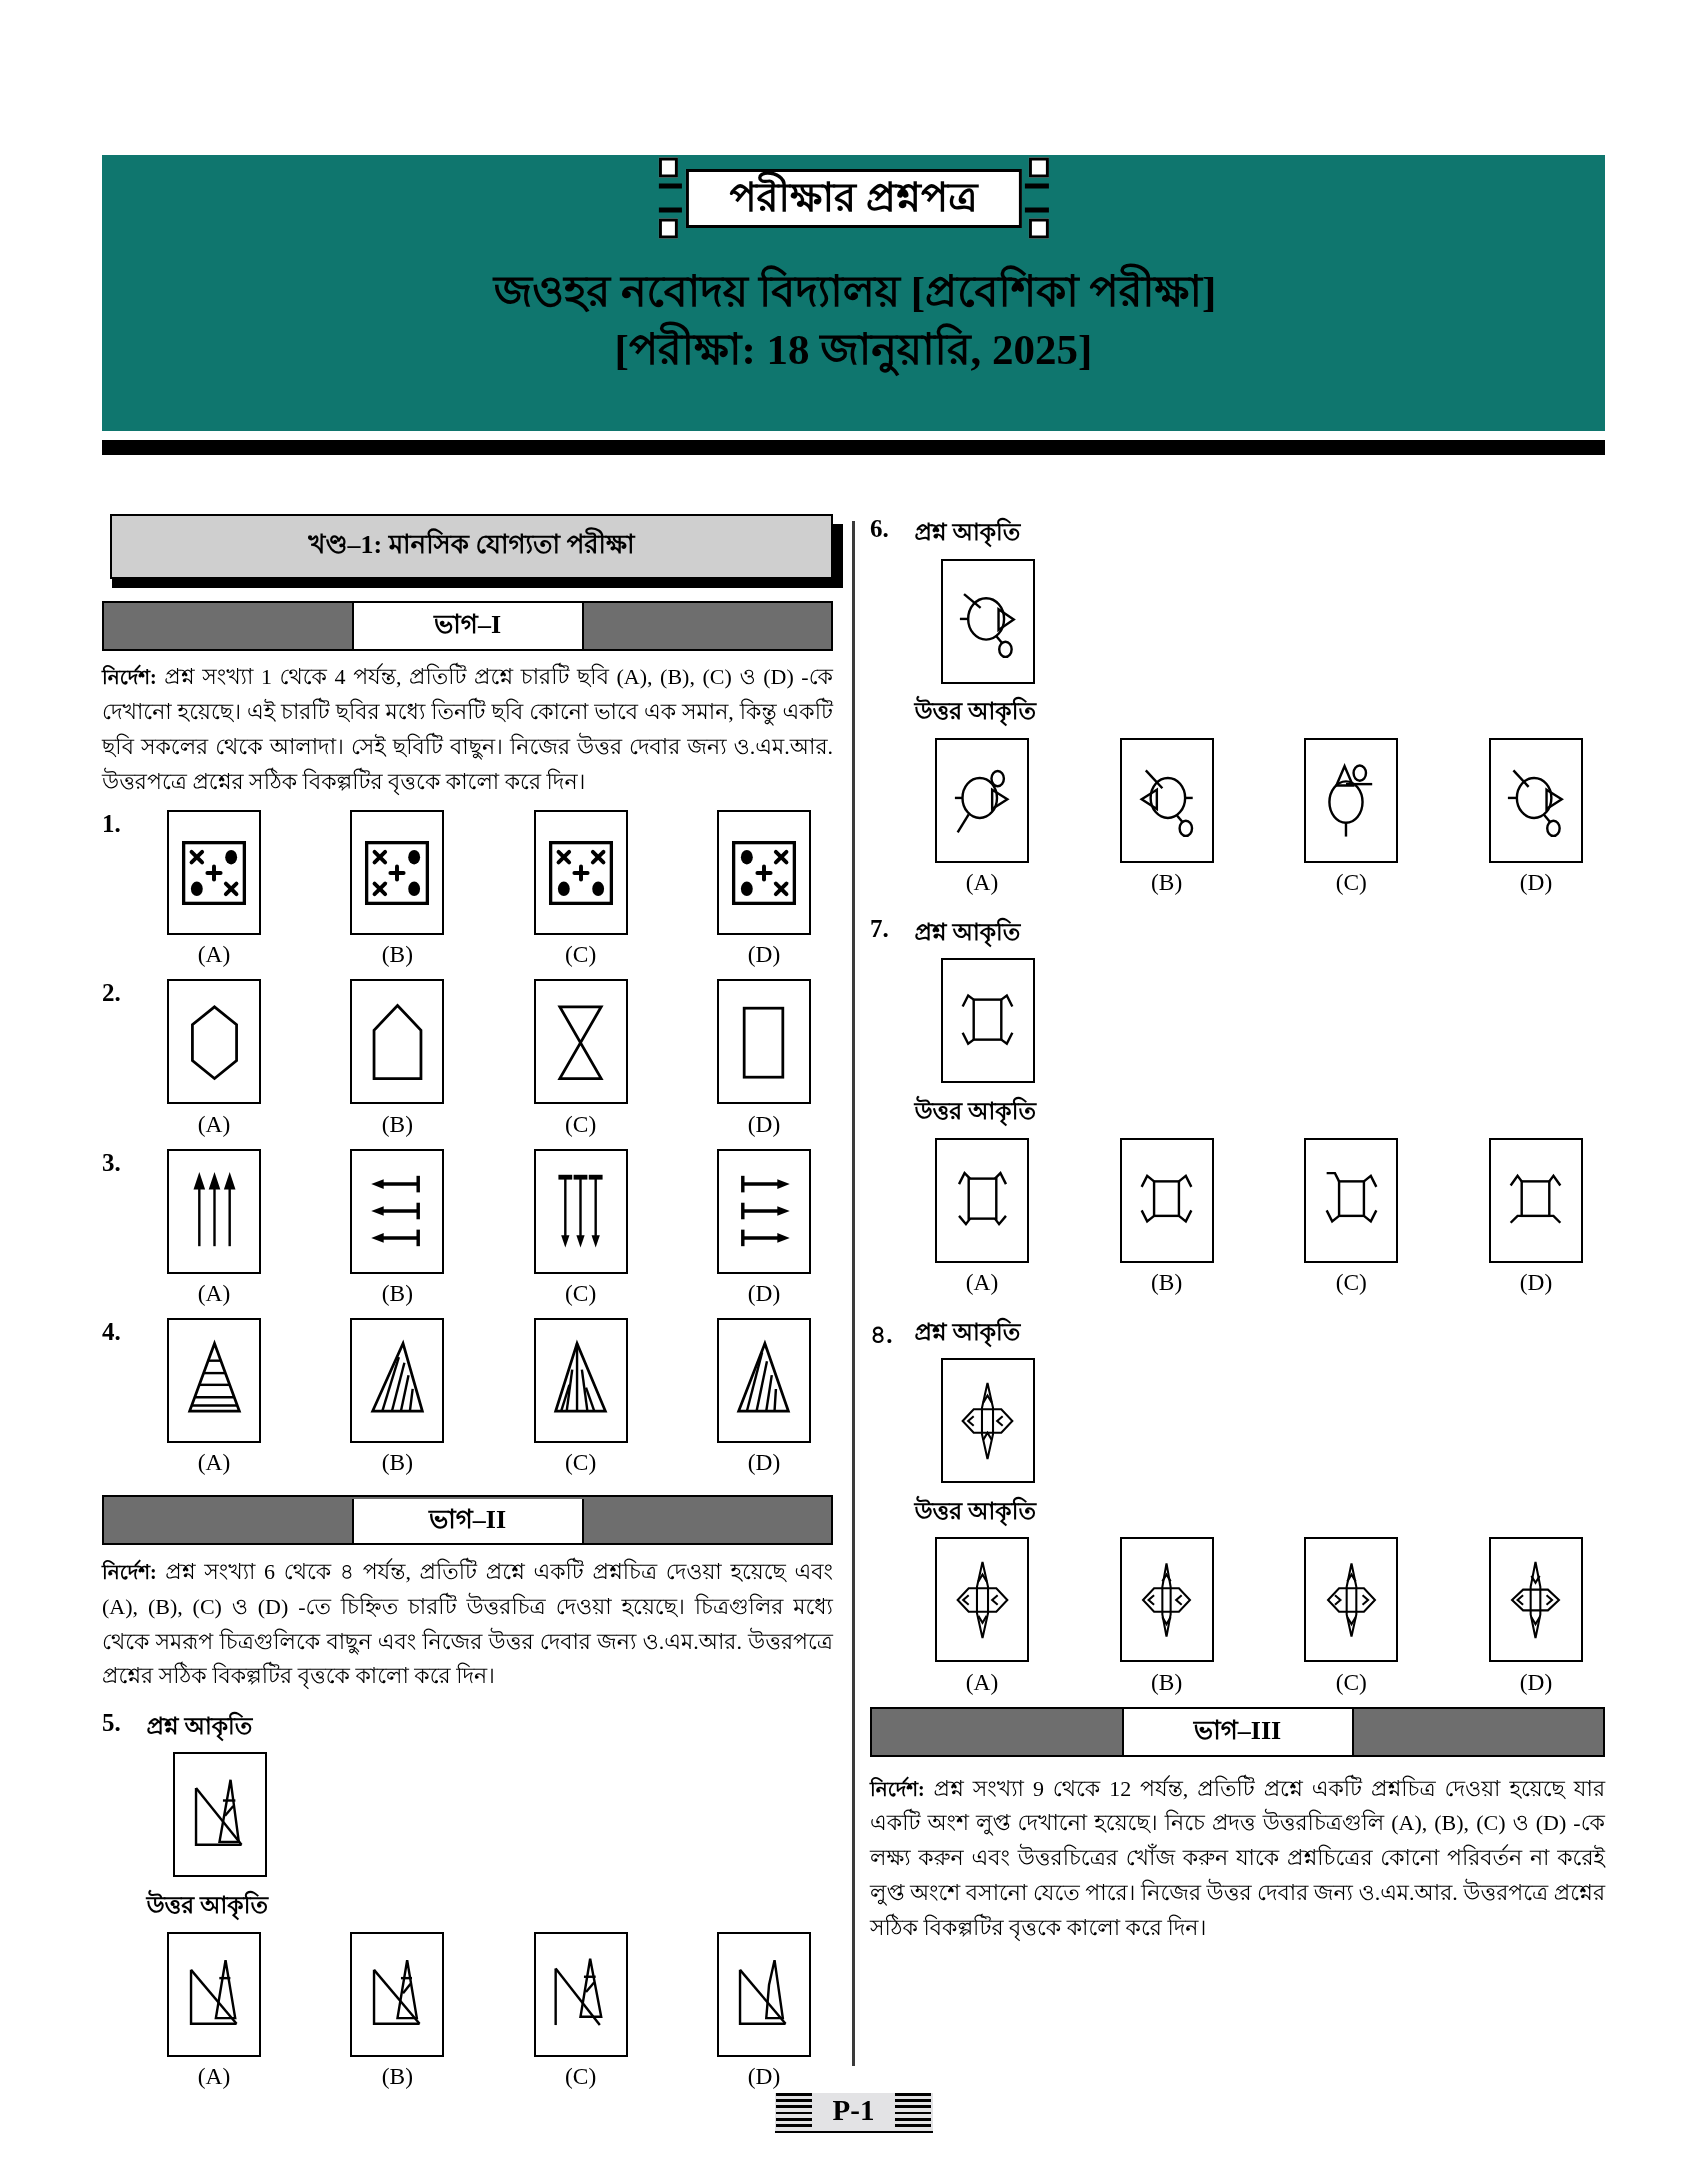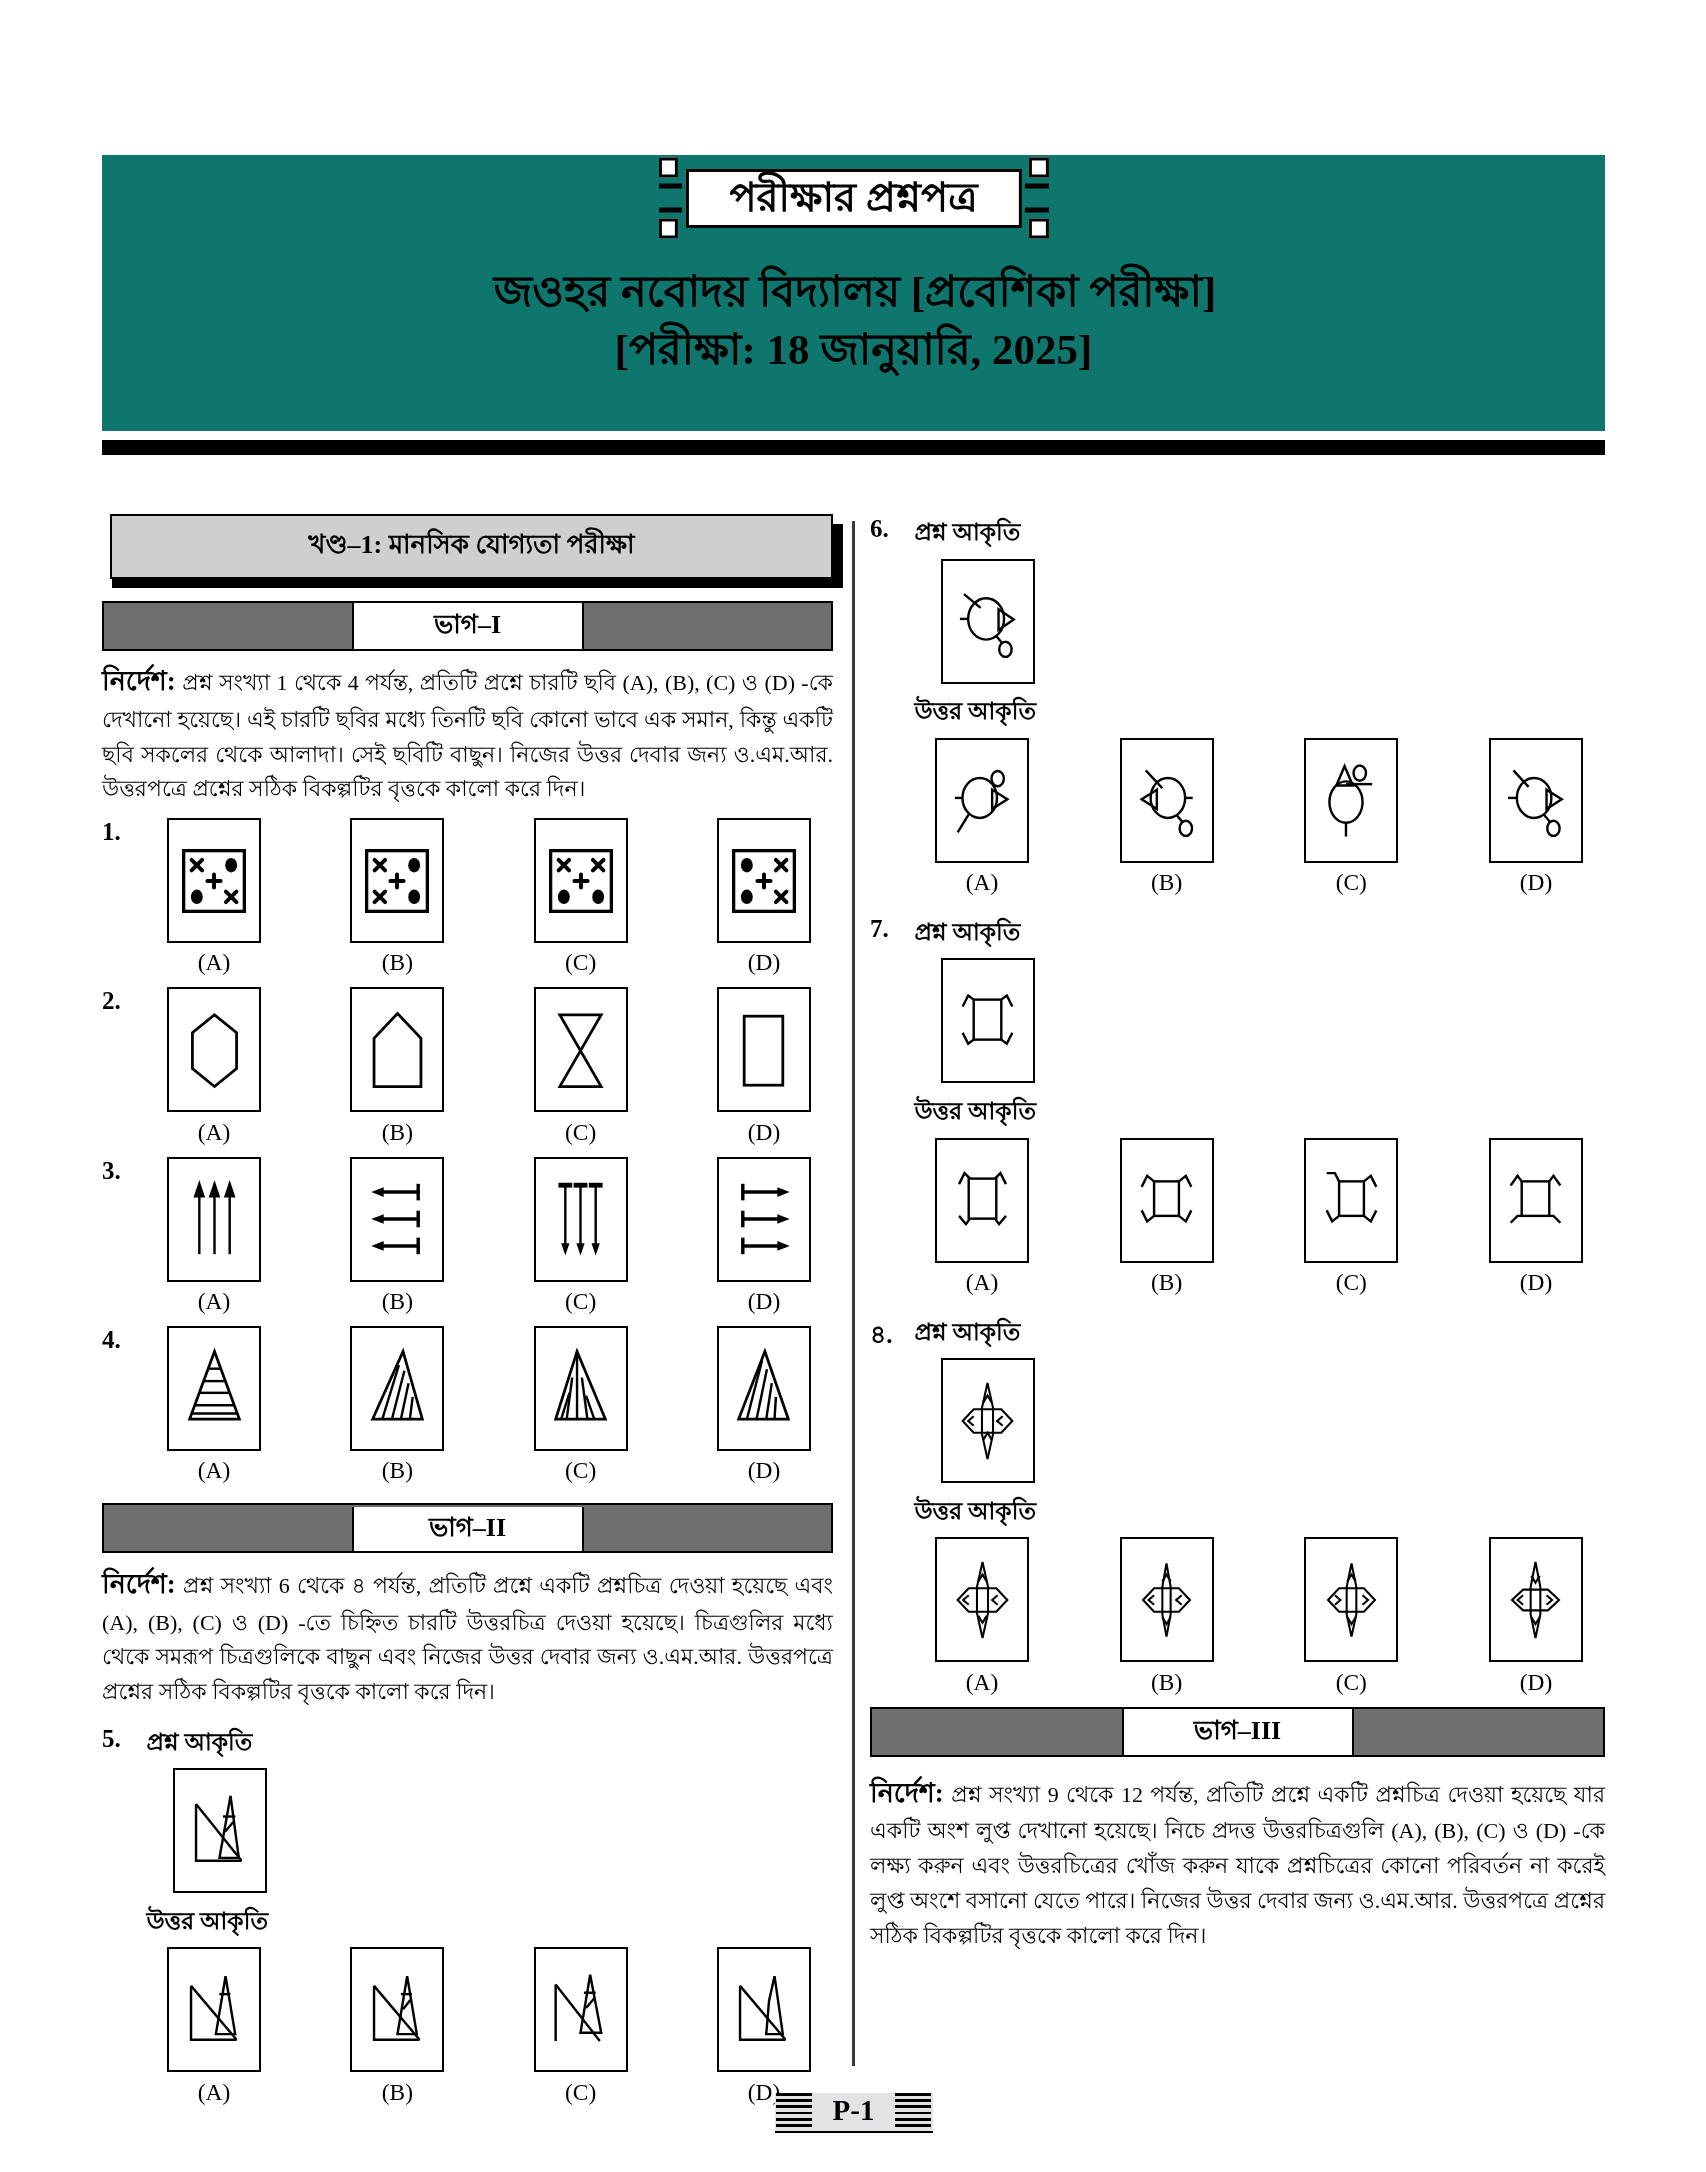--- a/index.html
+++ b/index.html
@@ -72,21 +72,21 @@
   .bhag .mid{
     flex:0 0 228px;background:#fff;border-left:2.1px solid #000;border-right:2.1px solid #000;
     display:flex;align-items:center;justify-content:center;
     font-weight:bold;font-size:26px;
   }
 
   
   .instr{
     font-size:22px;line-height:1.58;text-align:justify;margin:6.9px 0 5.5px;
   }
-  .instr b{font-weight:bold;font-size:27px;}
+  .instr b{font-weight:bold;font-size:20px;}
 
   
   .qrow{margin-top:11px;position:relative;}
   .qnum{
     position:absolute;left:0;top:0;font-weight:bold;font-size:25px;width:40px;
   }
   .figs{display:flex;justify-content:space-between;padding-left:43px;}
   .figcell{display:flex;flex-direction:column;align-items:center;width:138px;}
   .figbox{
     border:2.8px solid #000;background:#fff;

